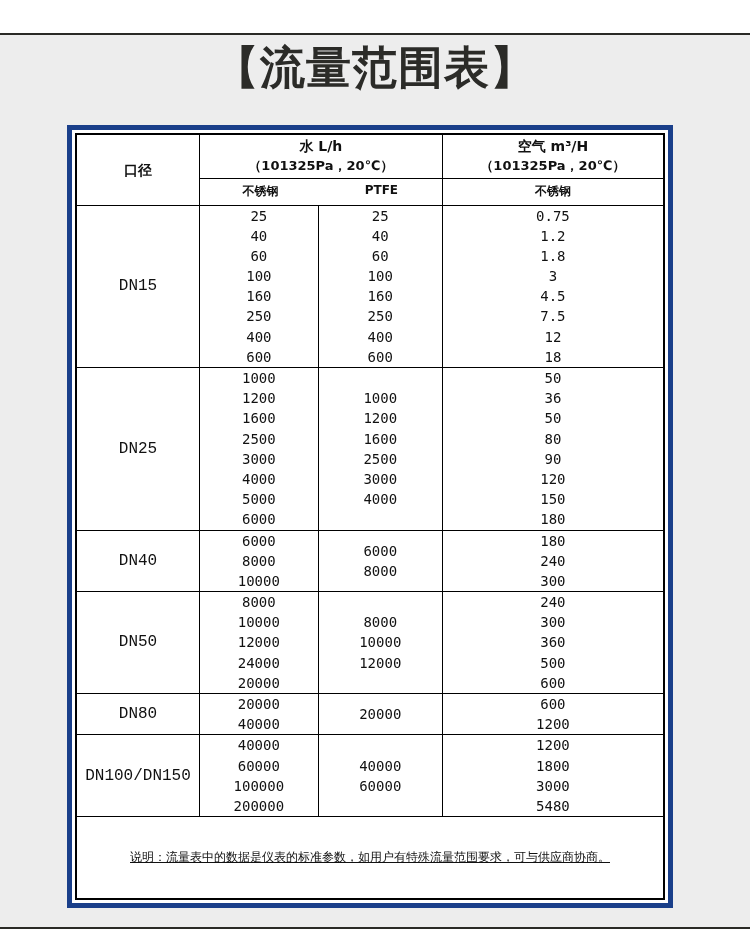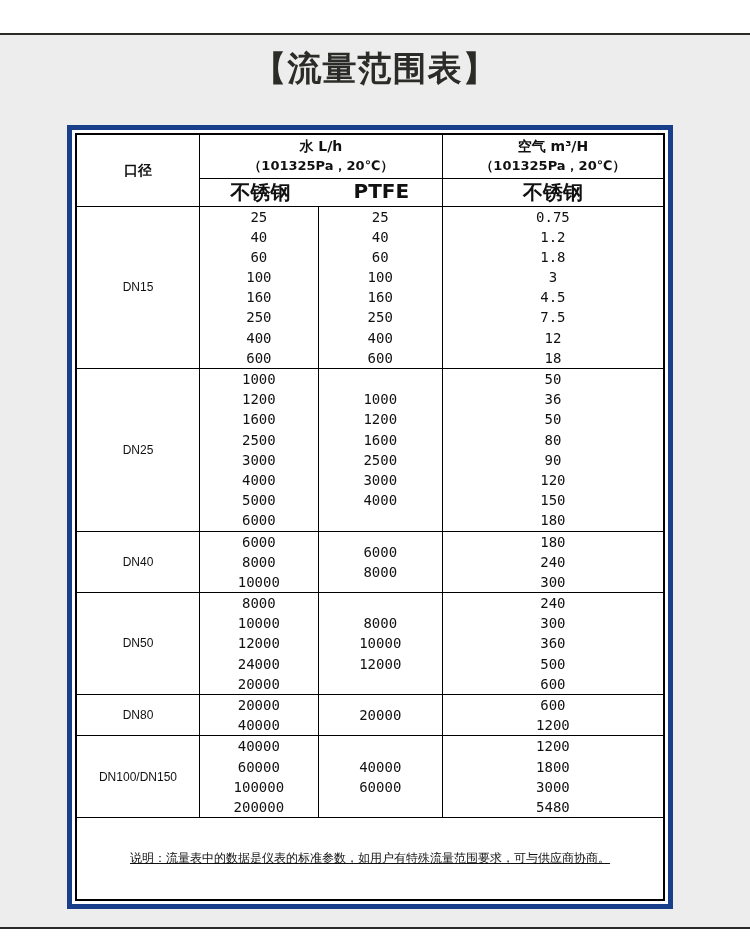--- a/index.html
+++ b/index.html
@@ -8,41 +8,41 @@
   body { font-family:"DejaVu Sans", sans-serif; background:#fff; }
 
   .frame { position:relative; width:750px; height:949px; background:#fff; overflow:hidden; margin:0 auto; }
 
   .top-rule    { position:absolute; left:0; top:33px;  width:750px; height:2px; background:var(--ruleink); }
   .bg-band     { position:absolute; left:0; top:35px;  width:750px; height:892px; background:var(--pagebg); }
   .bottom-rule { position:absolute; left:0; top:927px; width:750px; height:2px; background:var(--ruleink); }
 
   .page-title {
     position:absolute; left:0; top:47px; width:750px;
-    text-align:center; font-size:34px; font-weight:bold; color:#2b2b28;
+    text-align:center; font-size:45px; font-weight:bold; color:#2b2b28;
     letter-spacing:1px; line-height:42px;
   }
 
   .table-frame {
     position:absolute; left:67px; top:125px; width:606px;
     border:5px solid var(--accent); background:#fff; padding:3px;
   }
 
   table.flow { width:100%; border-collapse:collapse; border:2px solid var(--ink); table-layout:fixed; }
   table.flow td { border:1px solid var(--ink); text-align:center; vertical-align:middle; color:#111; padding:0; }
 
   .hrow1 td { height:44px; font-weight:bold; font-size:14px; line-height:20px;margin-top:21px; }
-  .hrow2 td { height:27px; font-weight:bold; font-size:20px; }
+  .hrow2 td { height:27px; font-weight:bold; font-size:12px; }
   .cond { font-weight:bold; font-size:13px; }
 
   .split { padding:0; }
   .split .halves { display:flex; width:100%; }
   .split .half { flex:1 1 50%; text-align:center; }
 
-  td.c-dia { font-family:Liberation Sans, sans-serif; font-size:12px;margin-left:8px; }
+  td.c-dia { font-family:Liberation Mono, monospace; font-size:16px;margin-left:8px; }
   td.c-num { font-family:"DejaVu Sans Mono","DejaVu Sans",monospace; font-size:14px; }
   td.c-num div, td.c-dia div { line-height:20.2px; height:20.2px; }
 
   td.note-cell {
     height:82px; vertical-align:top; text-align:left;
     font-size:12px; line-height:25px; padding:7px 9px; color:#111;text-decoration:underline;
   }
 </style>
 </head>
 <body>

